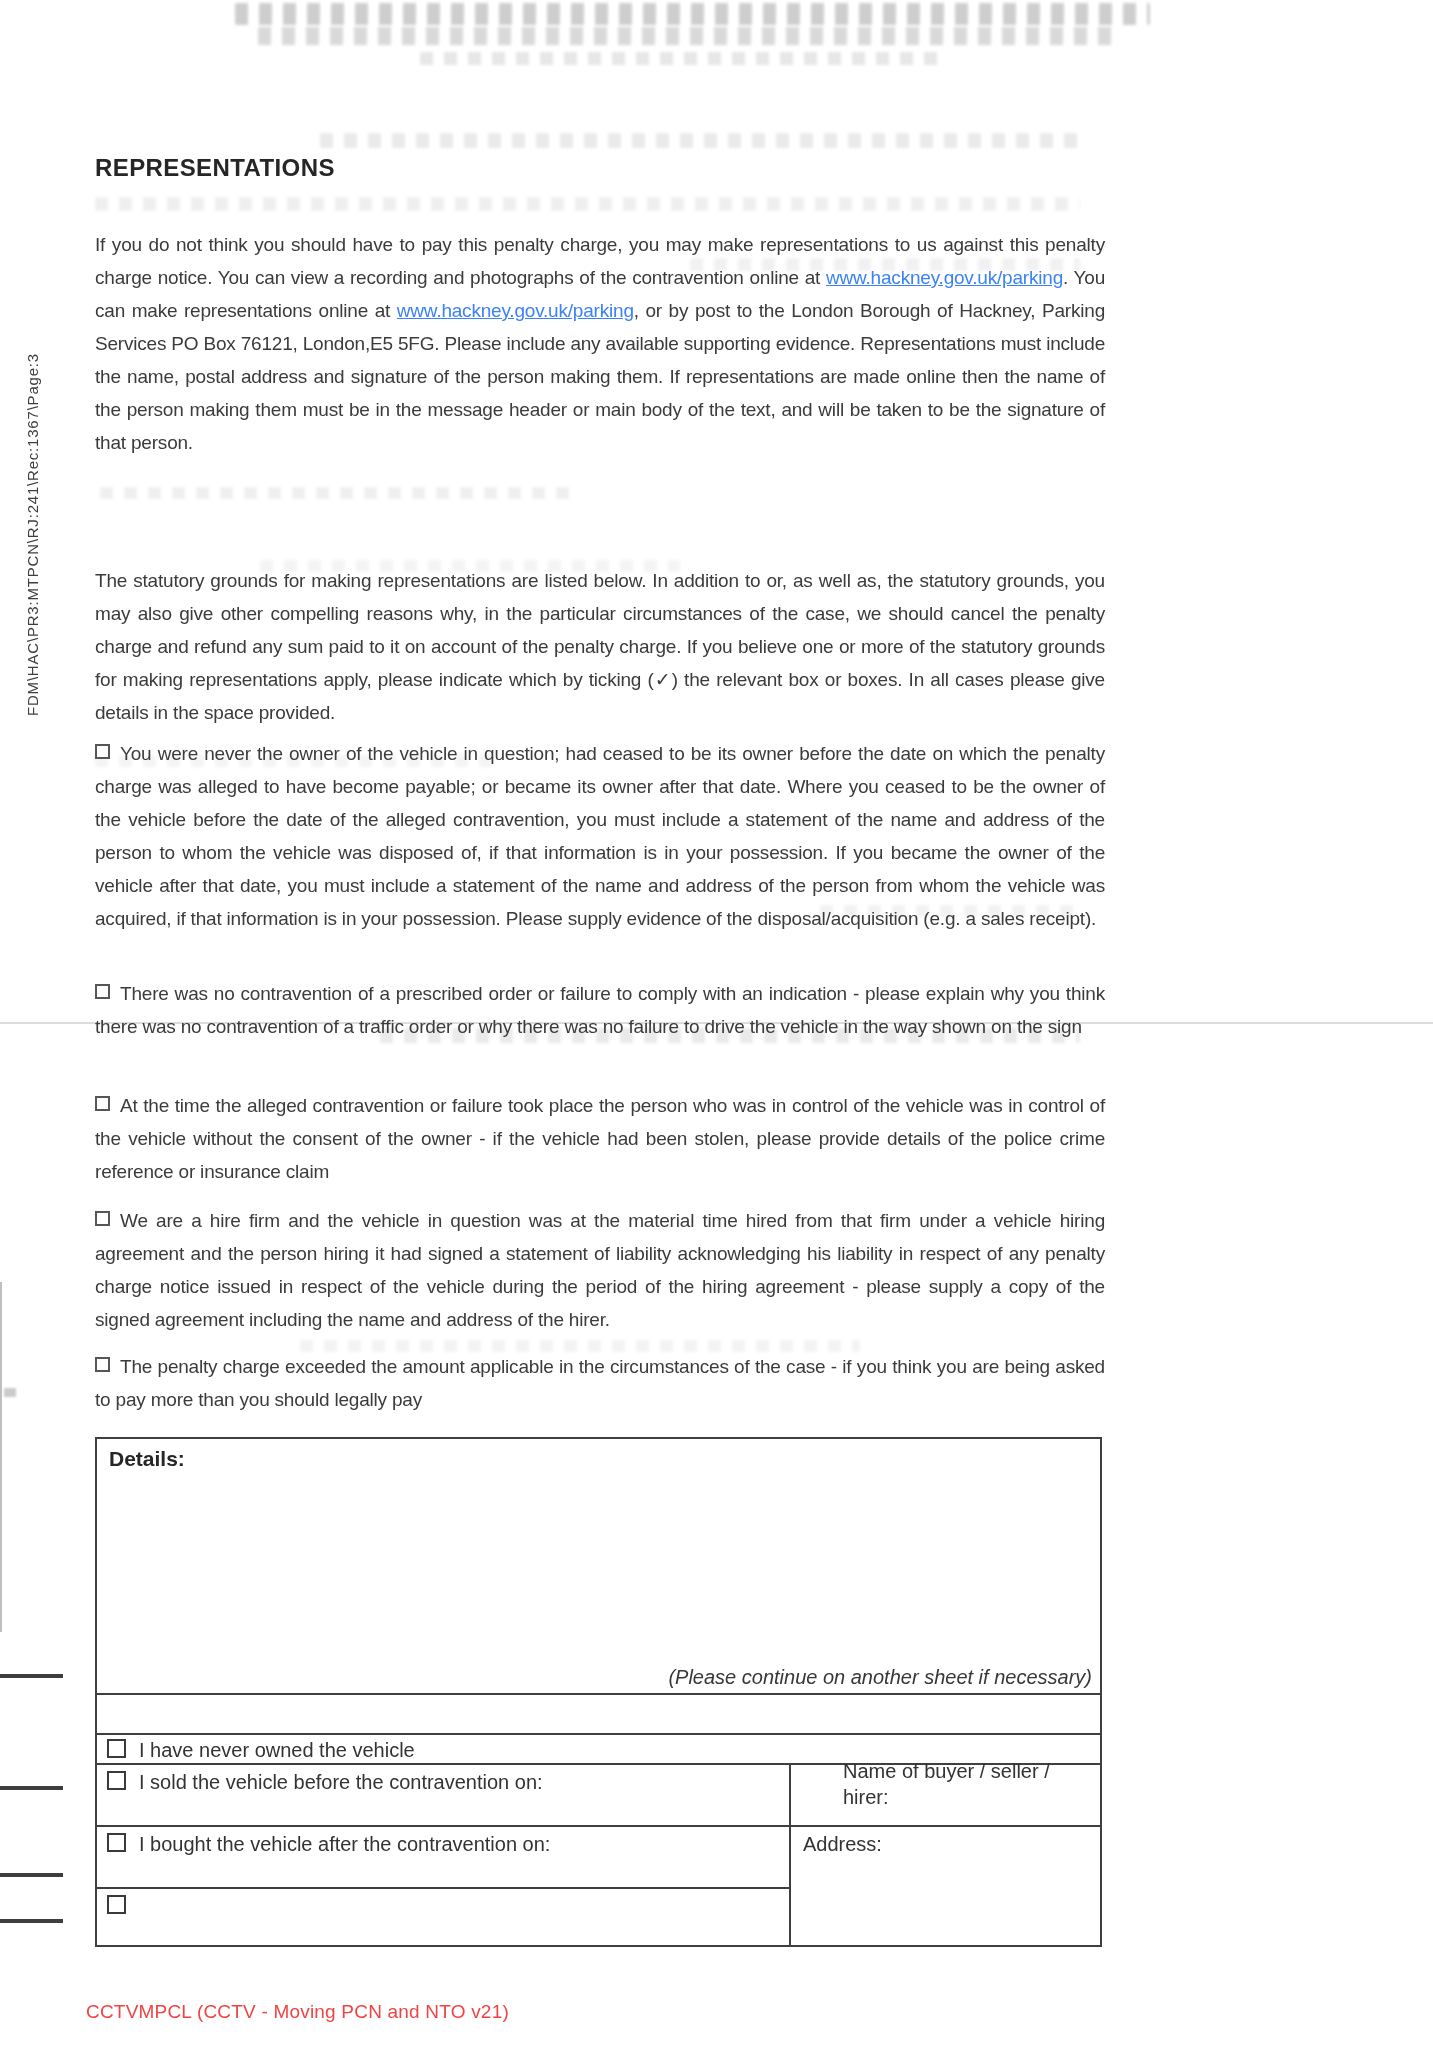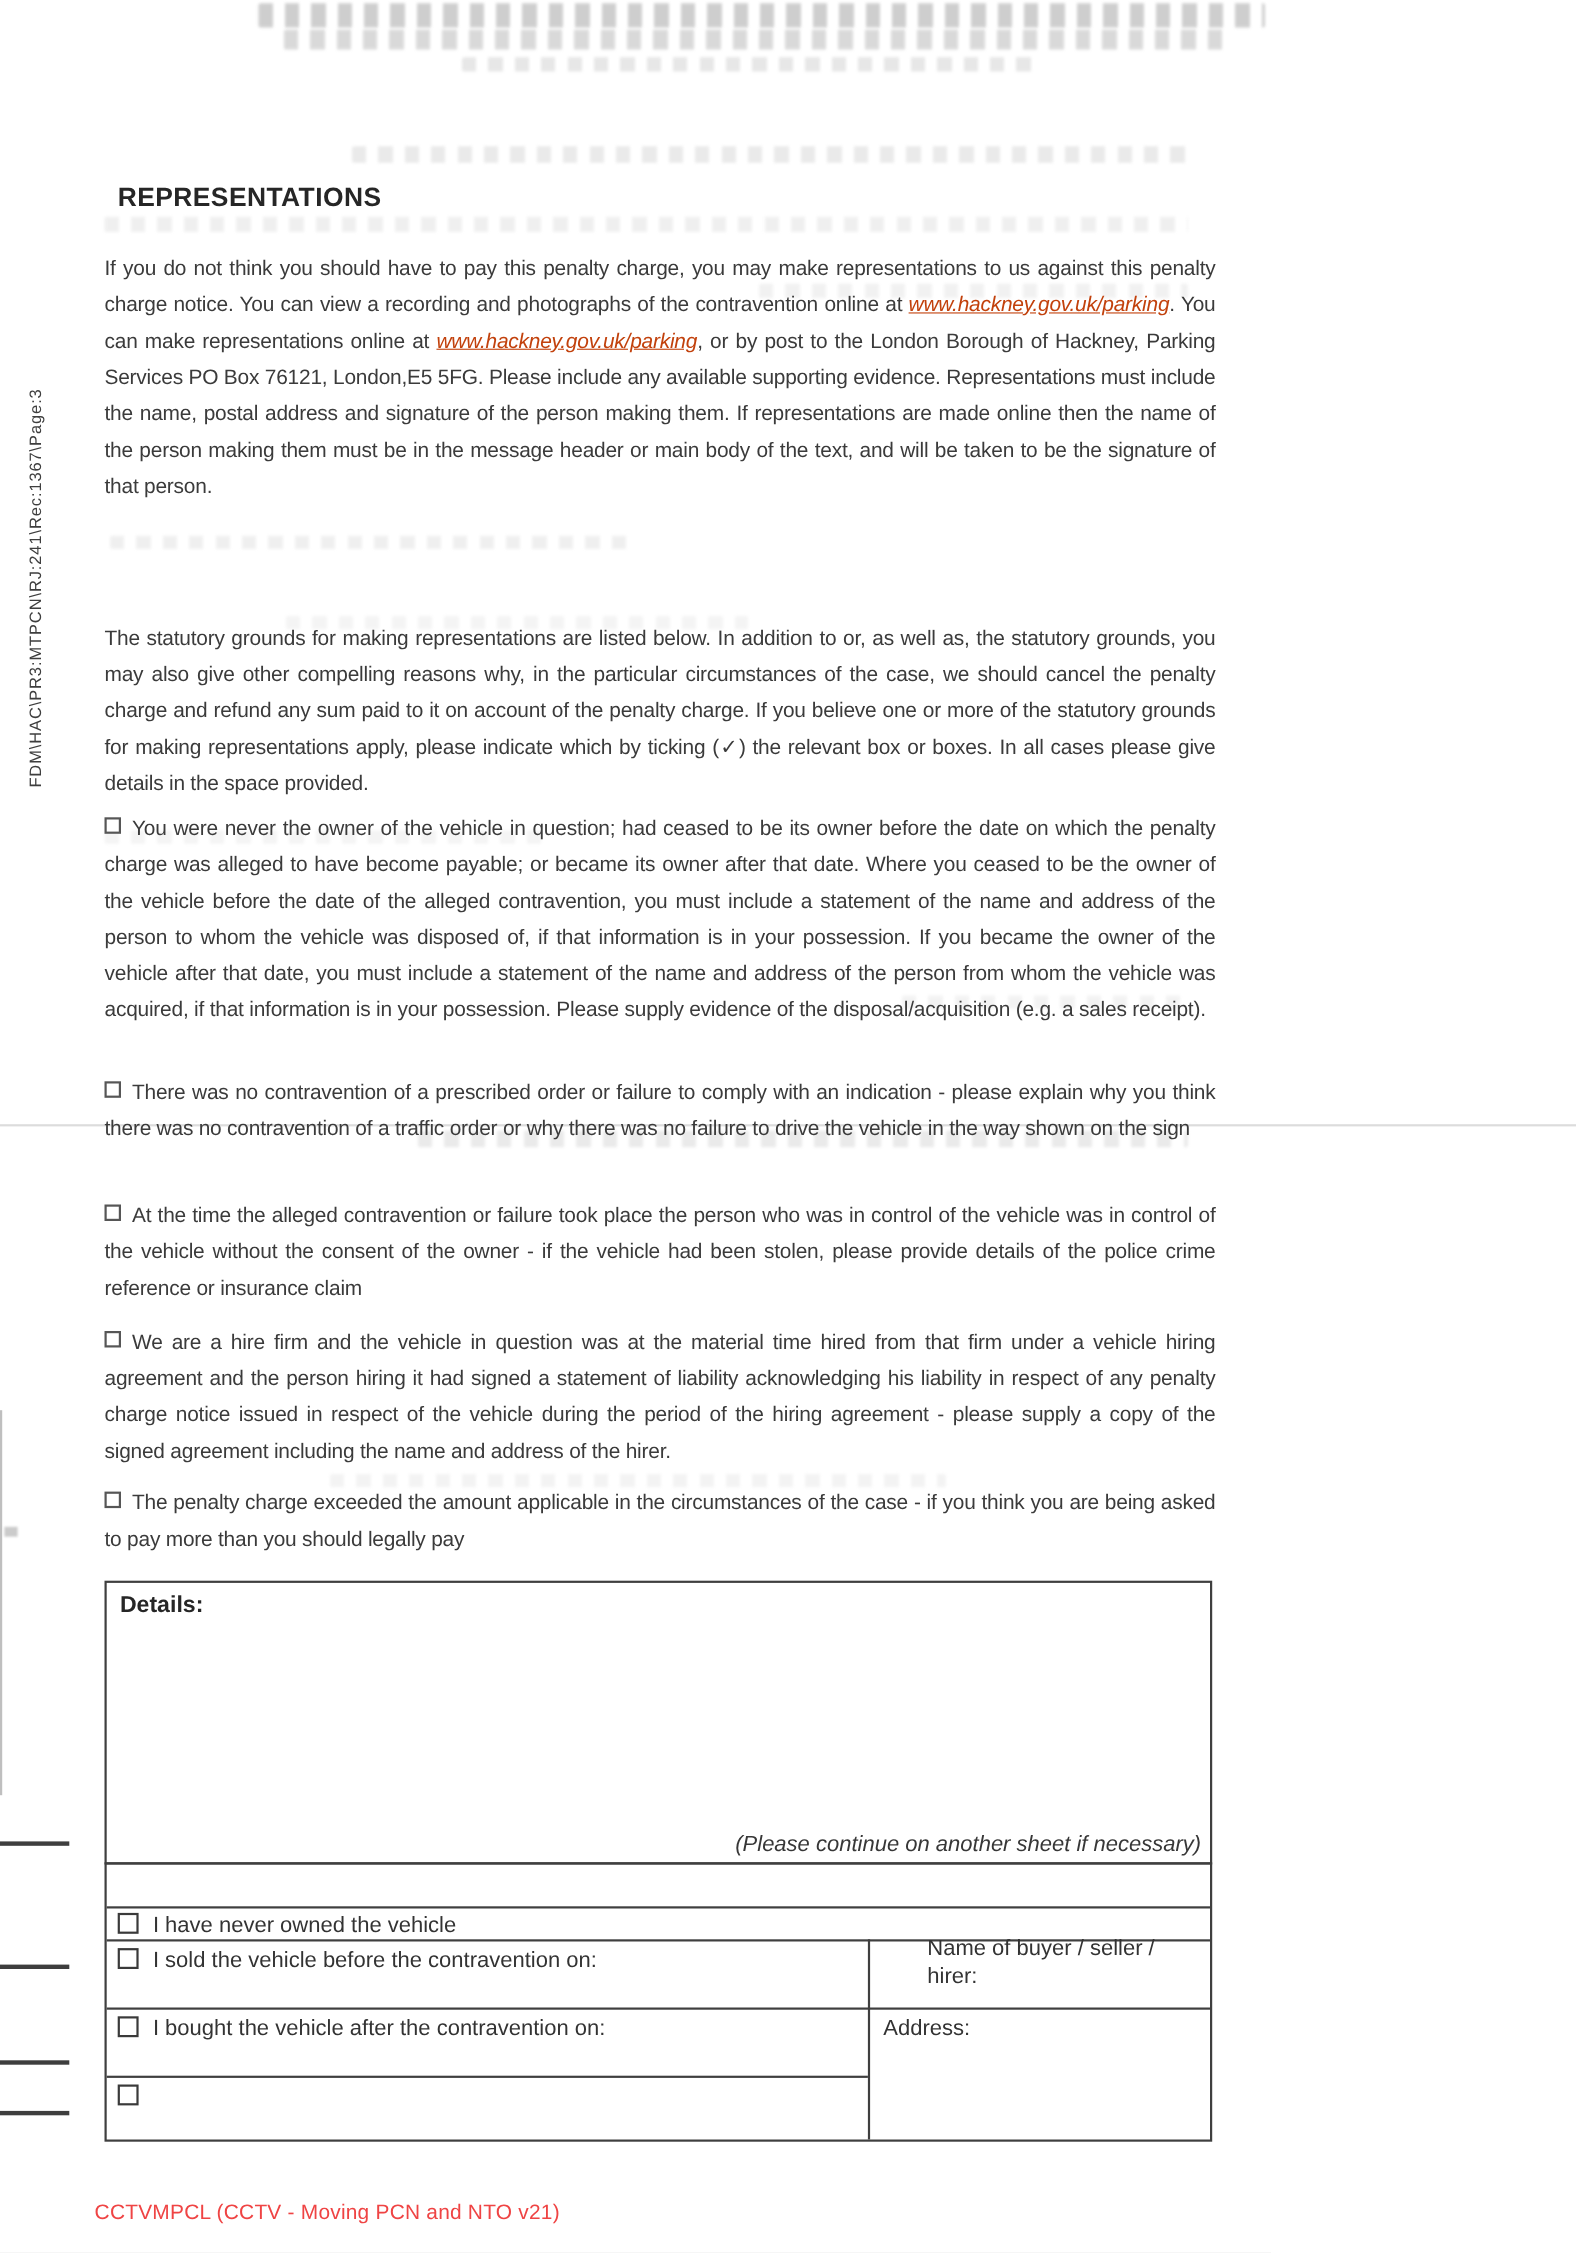--- a/index.html
+++ b/index.html
@@ -2,29 +2,29 @@
 <html><head>
 <meta charset="utf-8">
 <style>
   html,body { margin:0; padding:0; background:#e8e8e8; }
   .page {
     position:relative; width:1433px; height:2048px; background:#ffffff;
     font-family:"Liberation Sans", sans-serif; color:#3b3b3b; overflow:hidden;
     margin:0 auto;
   }
   .title {
-    position:absolute; left:95px; top:154px; margin:12px;
+    position:absolute; left:95px; top:154px; margin:0;
     font-size:24px; font-weight:bold; color:#262626; letter-spacing:.4px; z-index:2;
   }
   .body {
     position:absolute; left:95px; width:1010px; margin:0;
     font-size:19px; line-height:33px; letter-spacing:-0.2px;
     text-align:justify; color:#3b3b3b; z-index:2;
   }
-  .lnk { color:#c2410c; text-decoration:underline; cursor:pointer;font-style:italic; }
+  .lnk { color:#3b82f6; text-decoration:underline; cursor:pointer; }
   .cb {
     display:inline-block; width:11px; height:11px; border:2px solid #565656;
     margin-right:10px; vertical-align:1px; background:#fff;
   }
   .dbox {
     position:absolute; left:95px; top:1437px; width:1007px; height:258px;
     border:2px solid #3f3f3f; box-sizing:border-box; z-index:2; background:rgba(255,255,255,0.0);
   }
   .dlabel { position:absolute; left:12px; top:8px; font-size:21px; font-weight:bold; color:#262626; }
   .dnote  { position:absolute; right:8px; bottom:4px; font-size:20px; font-style:italic; color:#373737; }

